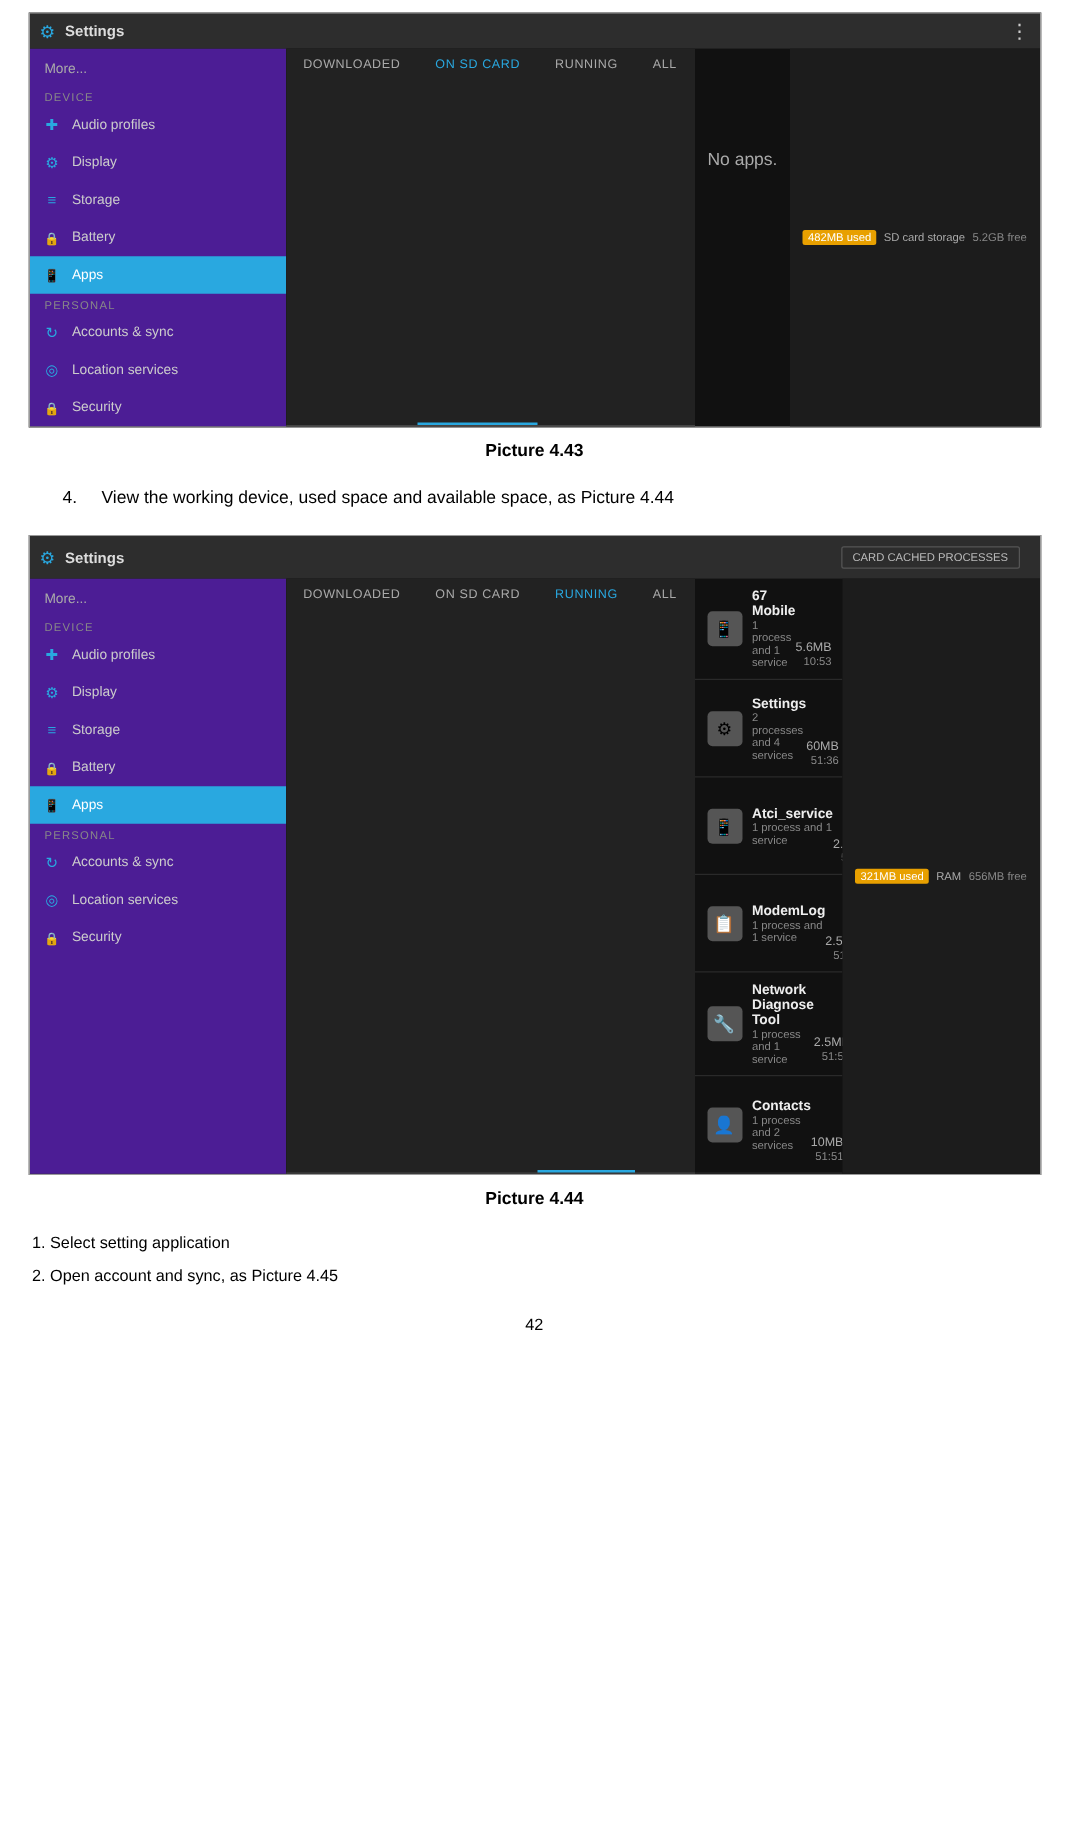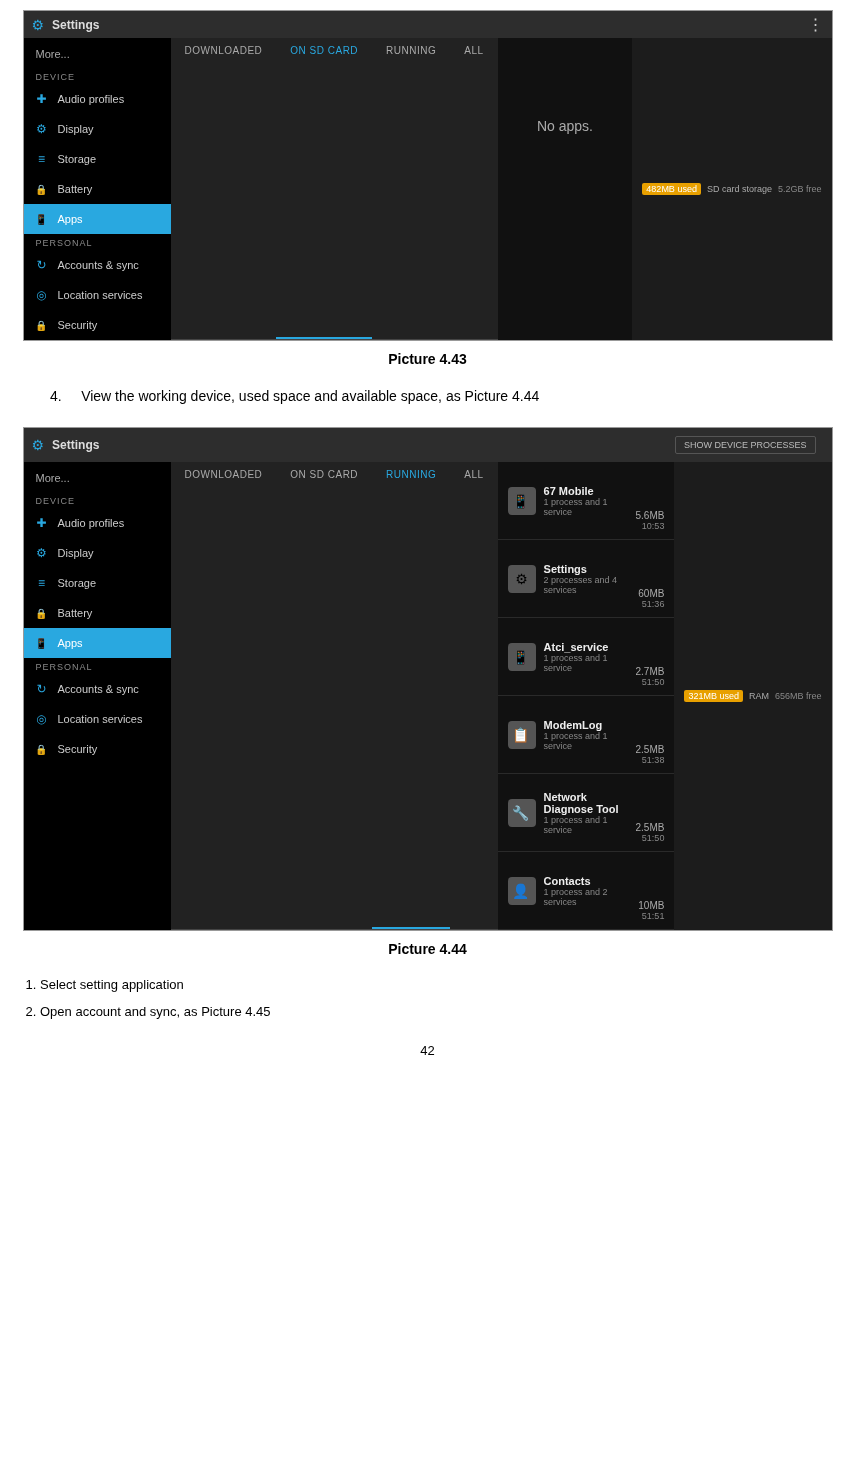--- a/index.html
+++ b/index.html
@@ -46,22 +46,22 @@
     }
 
     
     .ss-body {
       display: flex;
       flex: 1;
     }
 
     
     .ss-sidebar {
-      width: 147px;
-      background: #000000;
+      width: 205px;
+      background: #4c1d95;
       flex-shrink: 0;
       padding-top: 4px;
     }
     .ss-sidebar-more {
       color: #aaa;
       font-size: 11px;
       padding: 6px 12px 8px 12px;
     }
     .ss-section-header {
       color: #888;
@@ -364,21 +364,21 @@
     <span>View the working device, used space and available space, as Picture 4.44</span>
   </p>
 
   <div class="screenshot">
 
     <div class="ss-topbar">
       <div style="display:flex;align-items:center;gap:8px;">
         <span style="color:#29a8e0;font-size:14px;">⚙</span>
         <span class="ss-topbar-title">Settings</span>
       </div>
-      <span class="ss-top-action">SHOW DEVICE PROCESSES</span>
+      <span class="ss-top-action">CARD CACHED PROCESSES</span>
     </div>
 
     <div class="ss-body">
 
       <div class="ss-sidebar">
         <div class="ss-sidebar-more">More...</div>
         <div class="ss-section-header">DEVICE</div>
 
         <div class="ss-menu-item">
           <span class="ss-menu-icon">

